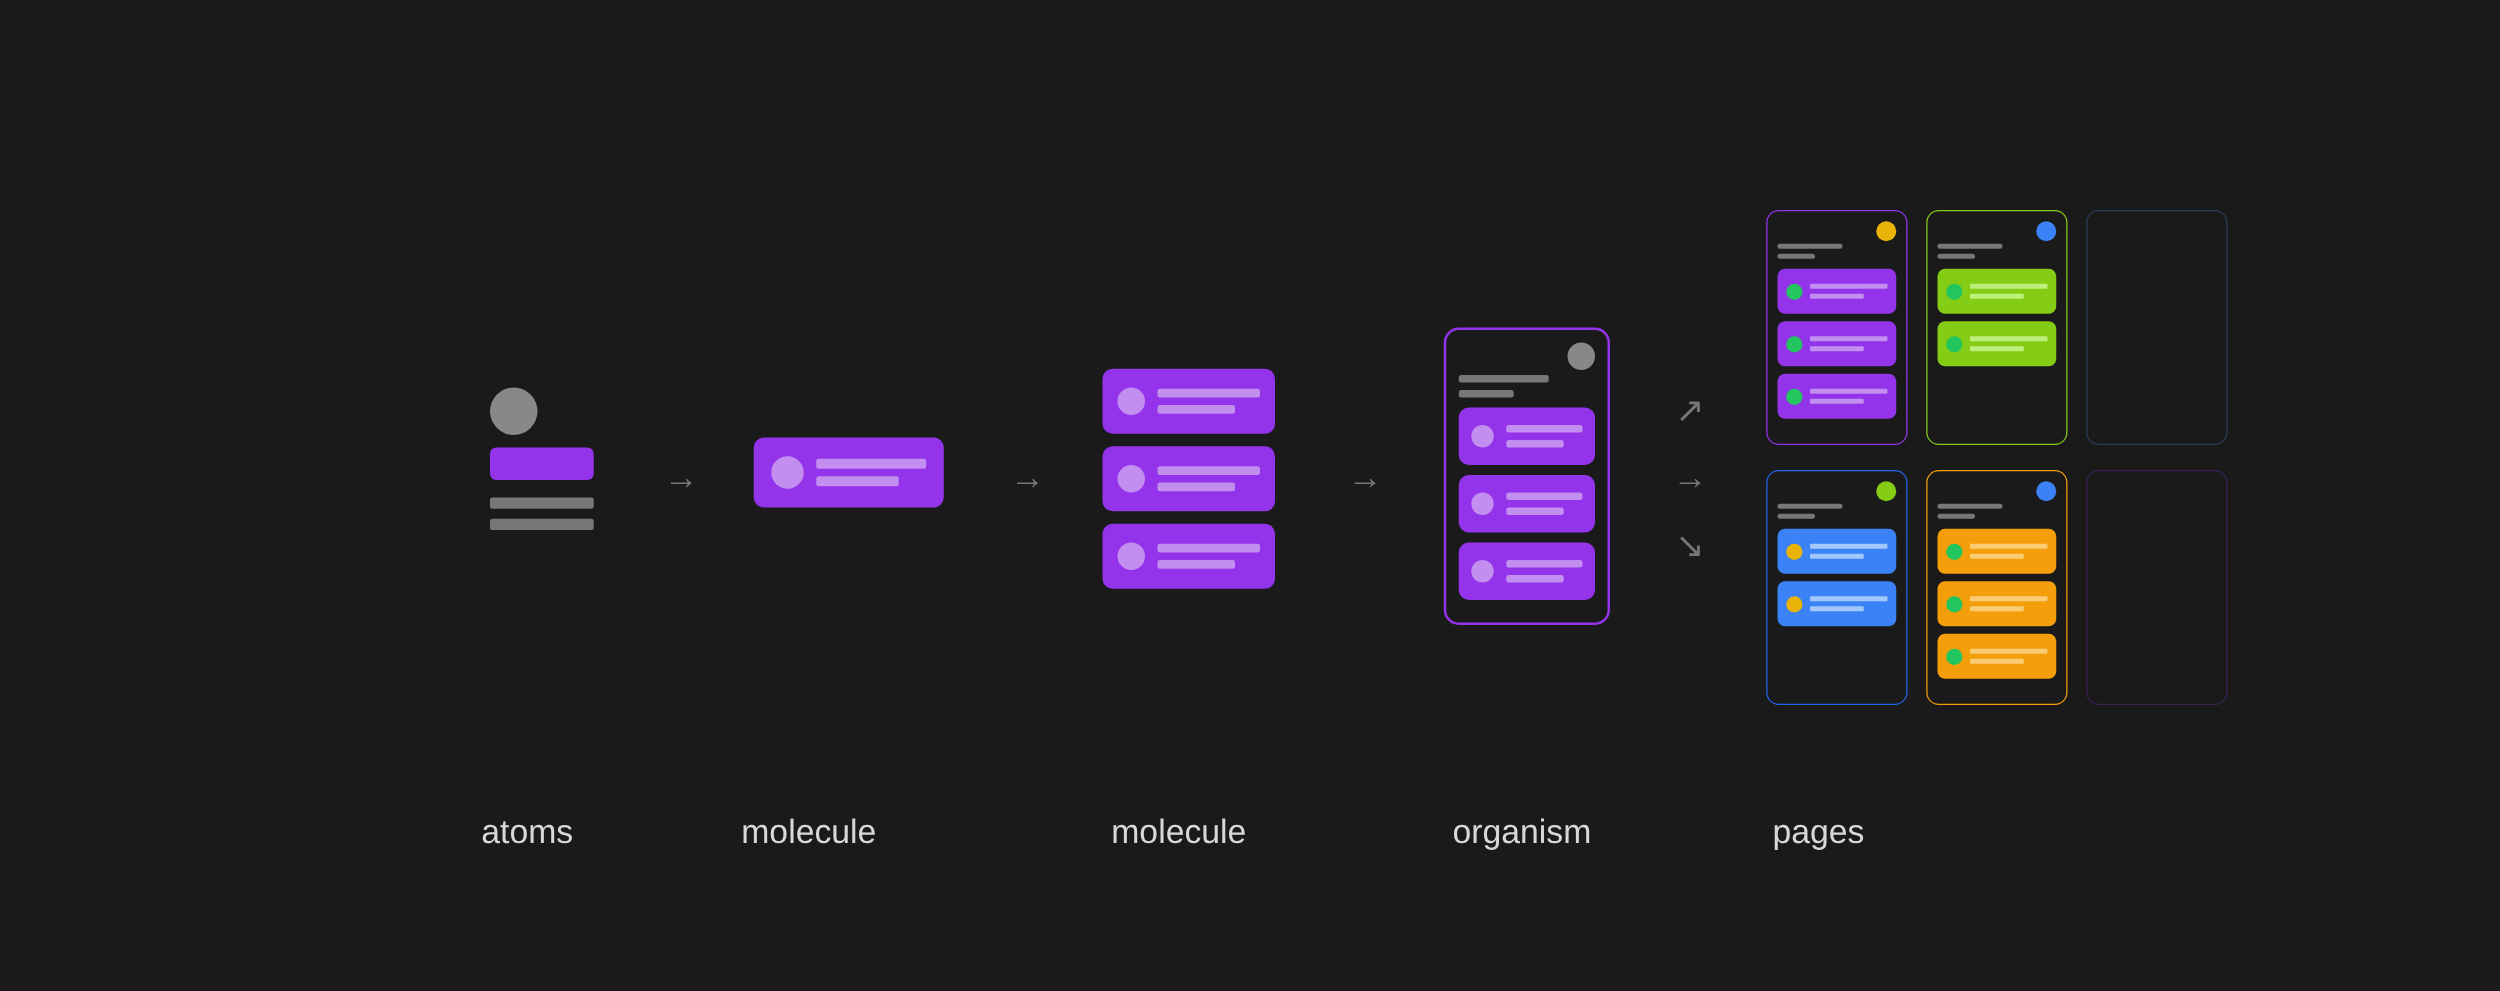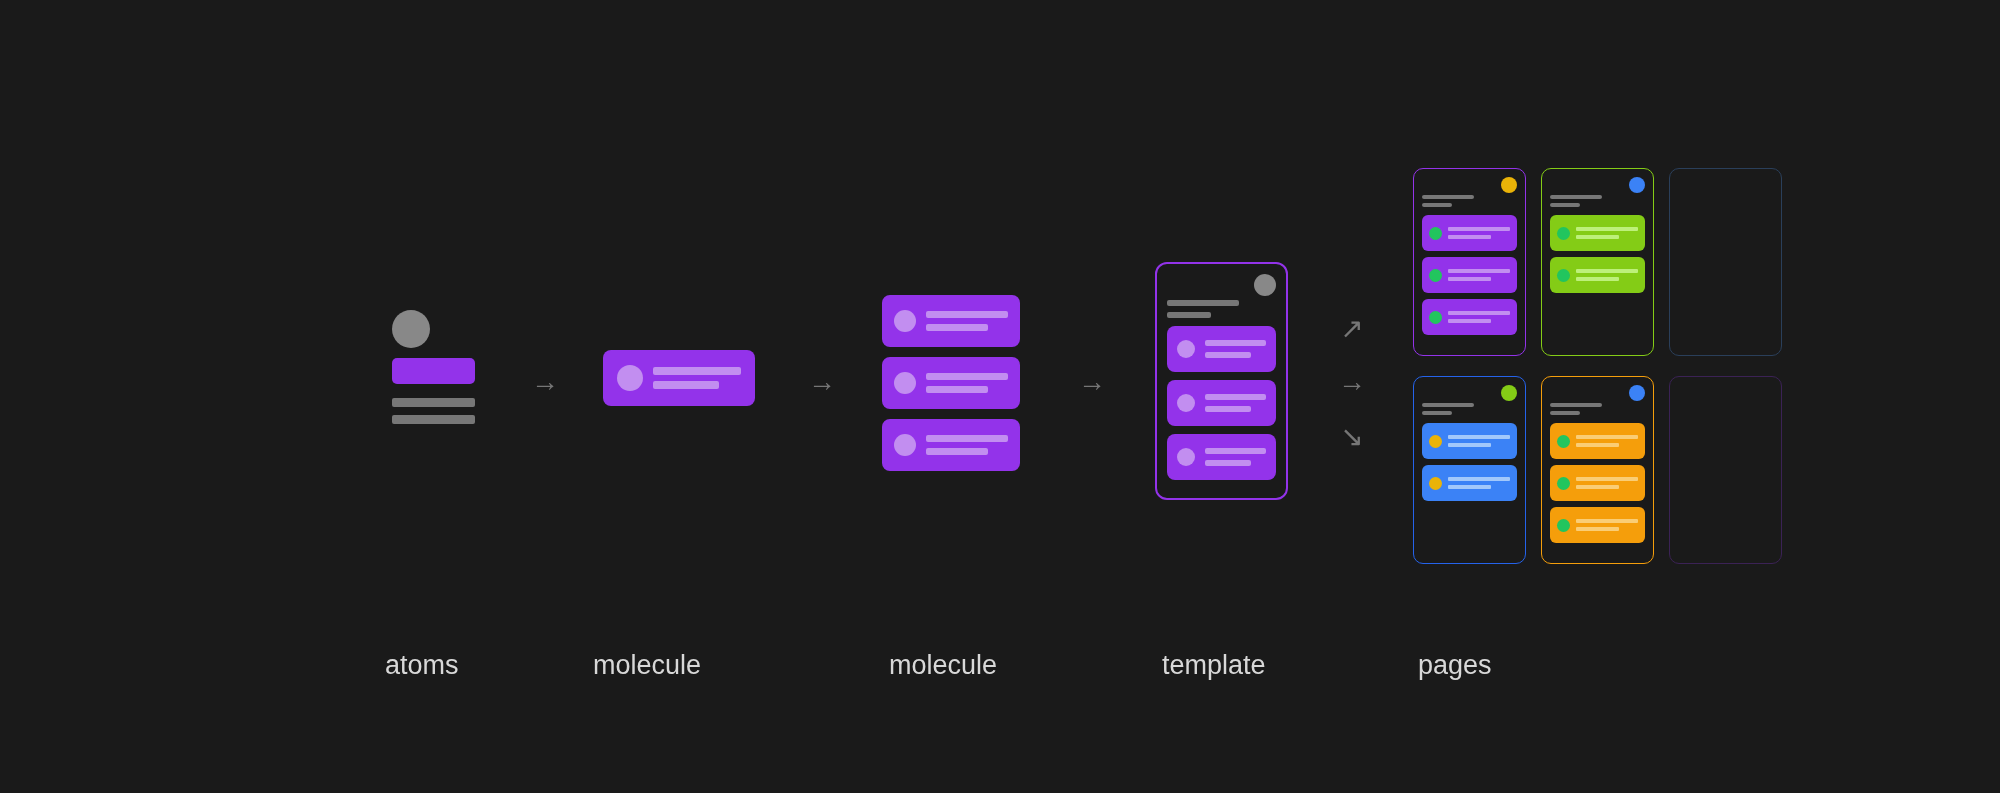--- a/index.html
+++ b/index.html
@@ -398,17 +398,17 @@
           <div class="pl pl2"></div>
         </div>
     </div>
 
   </div>
 
   <div class="labels">
     <span style="left:385px;">atoms</span>
     <span style="left:593px;text-align:center;">molecule</span>
     <span style="left:889px;">molecule</span>
-    <span style="left:1162px;">template</span>
+    <span style="left:1162px;">organism</span>
     <span style="left:1418px;">pages</span>
   </div>
 
 </div>
 
 </body></html>

